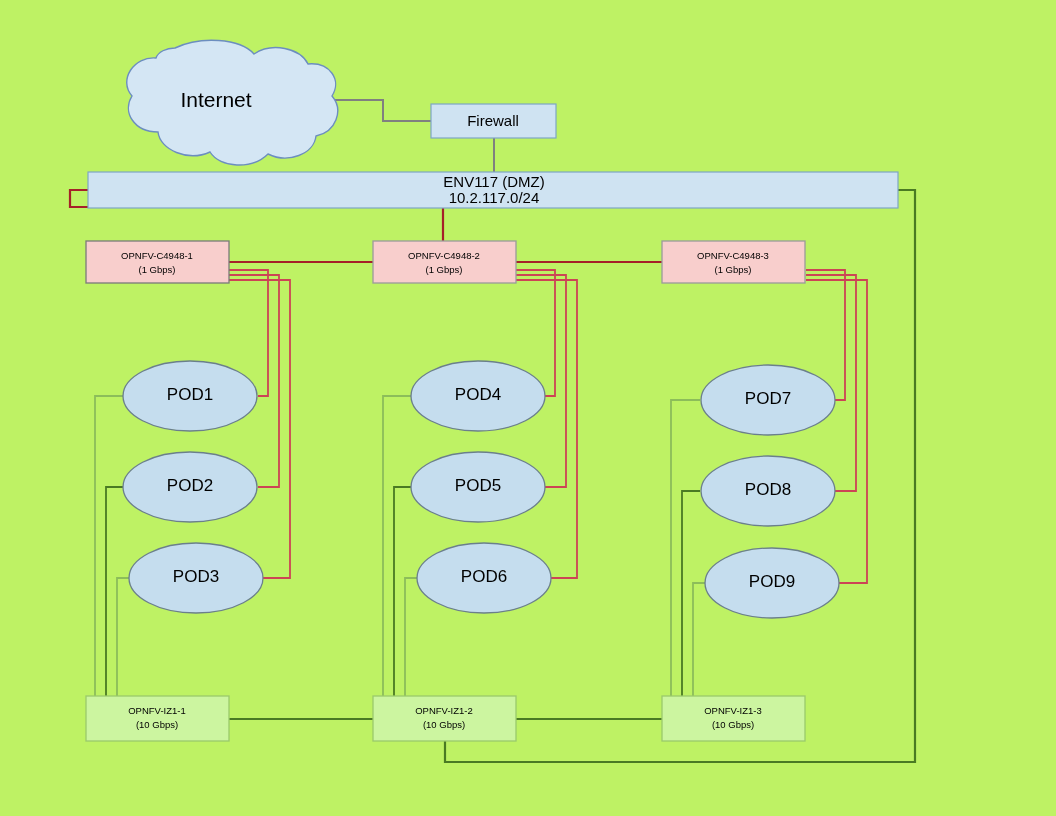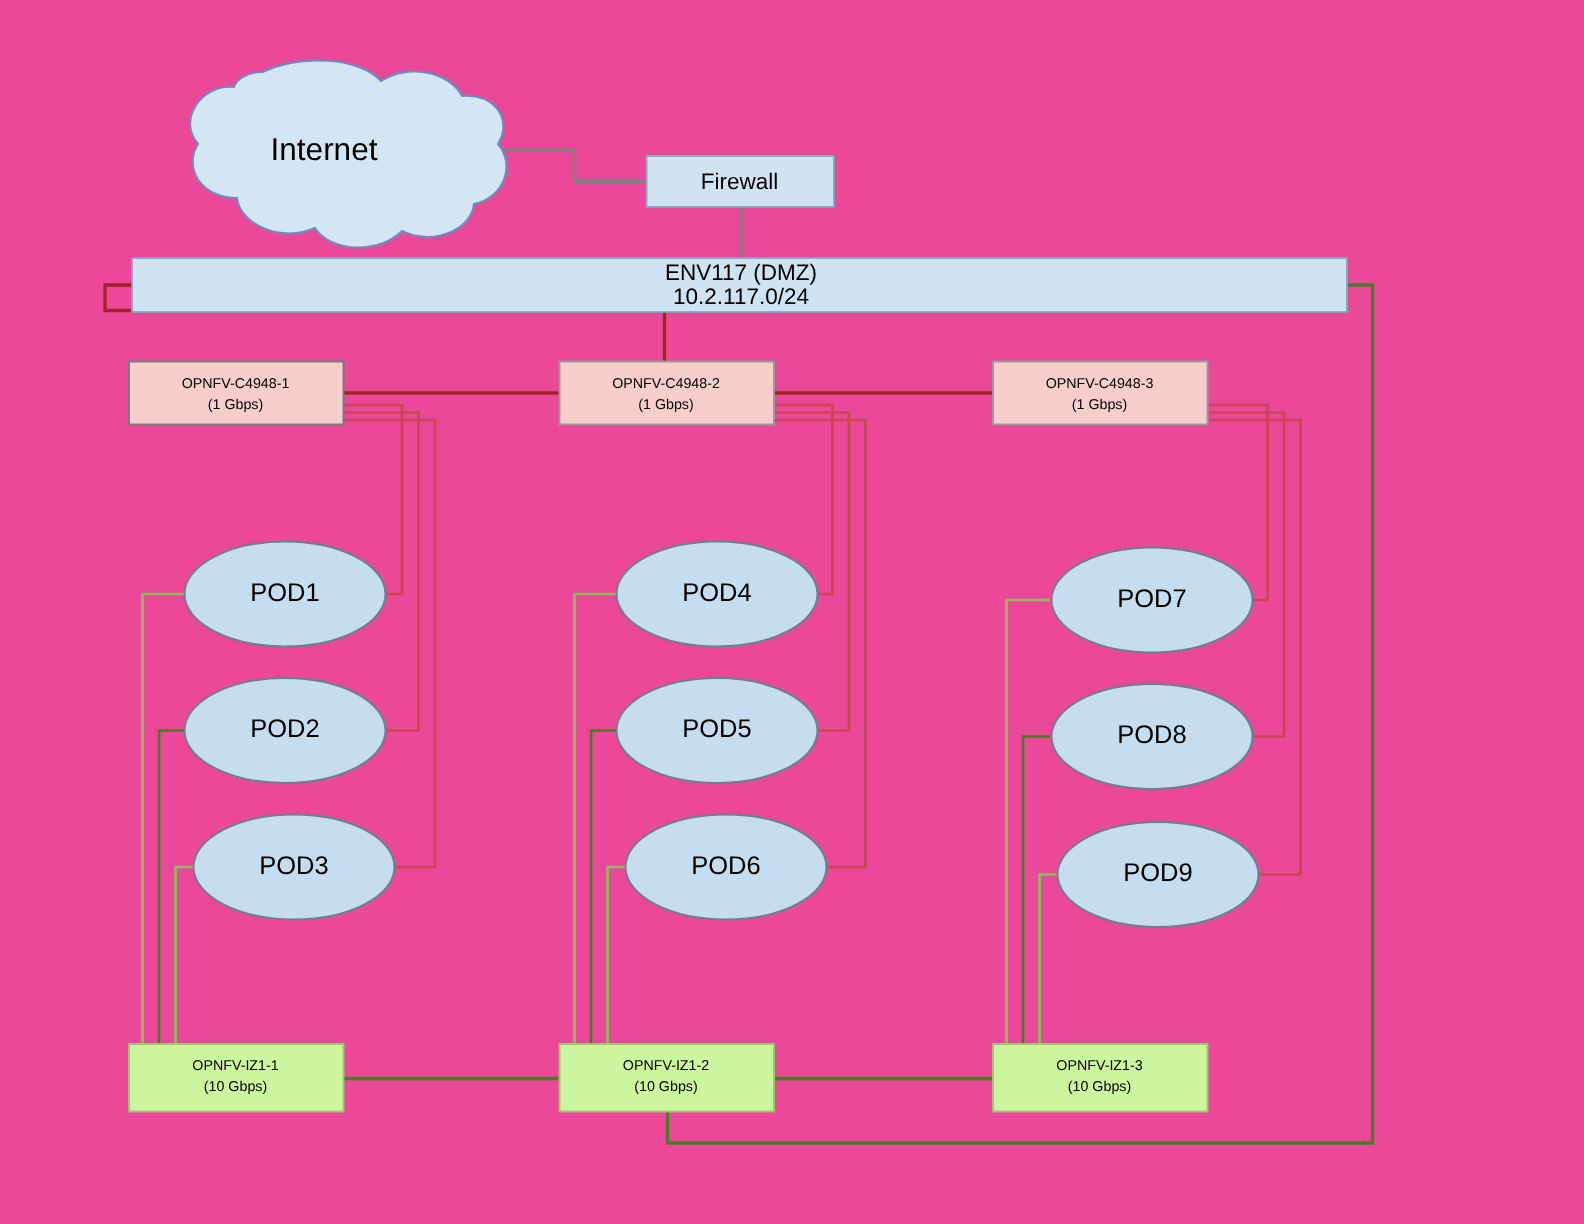--- a/index.html
+++ b/index.html
@@ -7,21 +7,21 @@
     padding: 0;
     background: #ffffff;
   }
   body {
     font-family: "Liberation Sans", sans-serif;
   }
   #diagram-root {
     position: relative;
     width: 1056px;
     height: 816px;
-    background: #ec4899;
+    background: #bef264;
     overflow: hidden;
   }
   svg#net-svg {
     position: absolute;
     left: 0;
     top: 0;
     width: 1056px;
     height: 816px;
   }
   .node-label {

